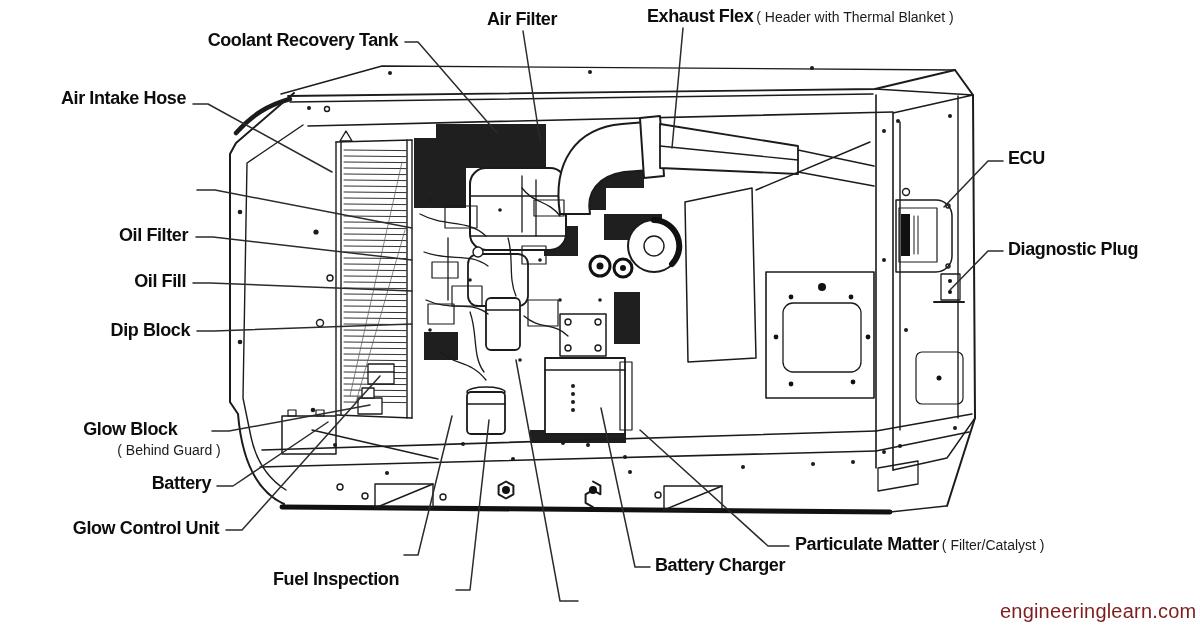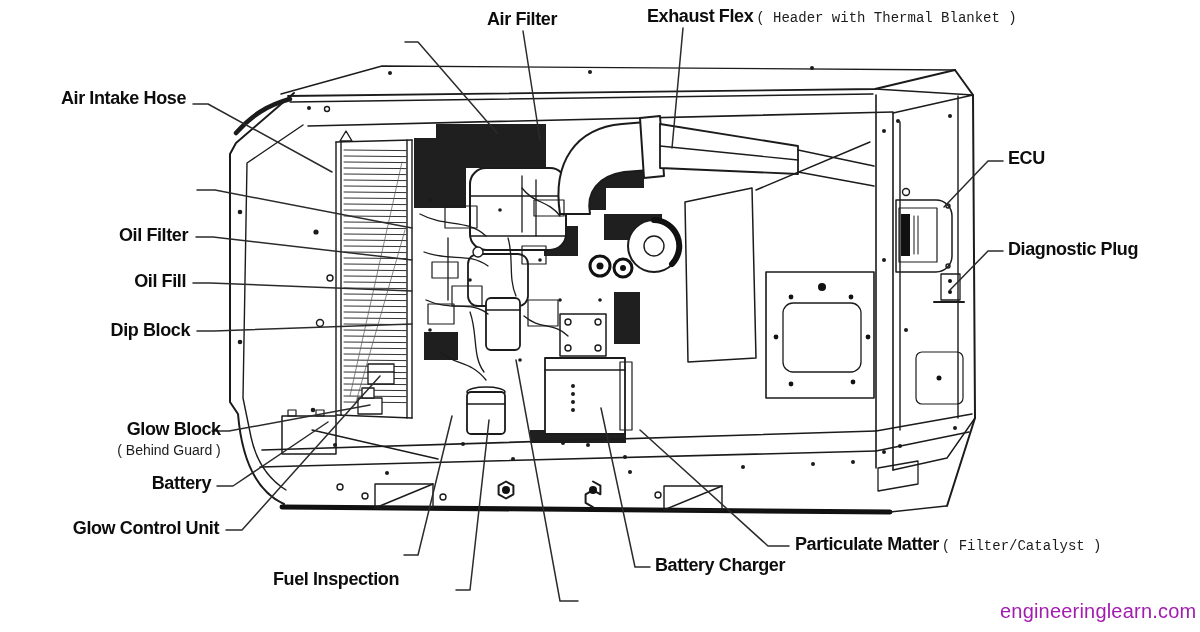--- a/index.html
+++ b/index.html
@@ -2,43 +2,43 @@
 <html><head>
 <meta charset="utf-8">
 <style>
   html,body{margin:0;padding:0;background:#fff;}
   .stage{position:relative;width:1200px;height:632px;background:#ffffff;overflow:hidden;
          font-family:"Liberation Sans",sans-serif;}
   .drawing{position:absolute;left:0;top:0;width:1200px;height:632px;}
   .lbl{position:absolute;font-weight:bold;font-size:18px;line-height:21px;color:#0d0d0d;
        letter-spacing:-0.4px;white-space:nowrap;}
   .lbl .note{font-weight:normal;font-size:14px;letter-spacing:0;color:#1c1c1c;margin-left:34px;}
-  .lbl .note.inline{margin-left:3px;font-family:Liberation Mono, monospace;}
+  .lbl .note.inline{margin-left:3px;}
   .lbl .note.block{display:block;line-height:17px;margin-top:2px;}
-  .center{text-align:right;transform:translateX(-50%);}
+  .center{text-align:left;transform:translateX(-50%);}
   
   #lbl-coolant{right:802px;top:30px}
   #lbl-airfilter{left:522px;top:9px}
   #lbl-exhaust{left:647px;top:6px}
   #lbl-airintake{right:1014px;top:88px}
   #lbl-secondry{right:1010px;top:178px}
   #lbl-oilfilter{right:1012px;top:225px}
   #lbl-oilfill{right:1014px;top:271px}
   #lbl-dipstick{right:1010px;top:320px}
   #lbl-ecu{left:1008px;top:148px}
   #lbl-diag{left:1008px;top:239px}
   #lbl-fuse{left:152px;top:419px}
   #lbl-battery{right:989px;top:473px}
   #lbl-glow{right:981px;top:518px}
   #lbl-fuelinsp{right:801px;top:569px}
   #lbl-primary{left:369px;top:579px}
   #lbl-fuelsys{left:583px;top:590px}
   #lbl-battcharger{left:655px;top:555px}
   #lbl-particulate{left:795px;top:534px}
-  #watermark{position:absolute;left:1000px;top:600px;font-size:20px;color:#a21caf;
+  #watermark{position:absolute;left:1000px;top:600px;font-size:20px;color:#7f1d1d;
              letter-spacing:0.2px;font-weight:400;white-space:nowrap;}
 </style>
 </head>
 <body>
 
 <div class="stage">
 
   <svg class="drawing" viewBox="0 0 1200 632">
     <g stroke="#1b1b1b" fill="none" stroke-width="1.4" stroke-linejoin="round" stroke-linecap="round">
 
@@ -307,20 +307,21 @@
           <polyline points="226,530 242,530 380,376" fill="none"></polyline>
           <polyline points="404,555 418,555 452,416" fill="none"></polyline>
           <polyline points="456,590 470,590 489,420" fill="none"></polyline>
           <polyline points="578,601 560,601 516,360" fill="none"></polyline>
           <polyline points="650,567 635,567 601,408" fill="none"></polyline>
           <polyline points="789,546 768,546 640,430" fill="none"></polyline>
         </g>
     </g>
   </svg>
 
+  <div class="lbl" id="lbl-coolant"><span>Coolant Recovery Tank</span></div>
   <div class="lbl center" id="lbl-airfilter"><span>Air Filter</span></div>
   <div class="lbl" id="lbl-exhaust"><span>Exhaust Flex</span><span class="note inline">( Header with Thermal Blanket )</span></div>
   <div class="lbl" id="lbl-airintake"><span>Air Intake Hose</span></div>
   <div class="lbl" id="lbl-oilfilter"><span>Oil Filter</span></div>
   <div class="lbl" id="lbl-oilfill"><span>Oil Fill</span></div>
   <div class="lbl" id="lbl-dipstick"><span>Dip Block</span></div>
   <div class="lbl" id="lbl-ecu"><span>ECU</span></div>
   <div class="lbl" id="lbl-diag"><span>Diagnostic Plug</span></div>
   <div class="lbl center" id="lbl-fuse"><span>Glow Block</span><span class="note block">( Behind Guard )</span></div>
   <div class="lbl" id="lbl-battery"><span>Battery</span></div>

